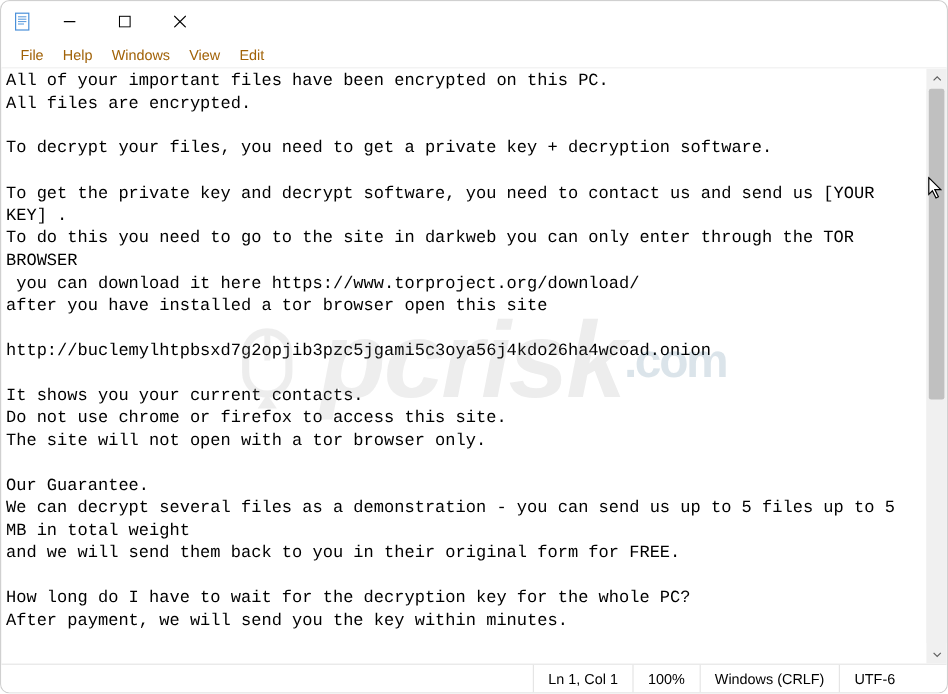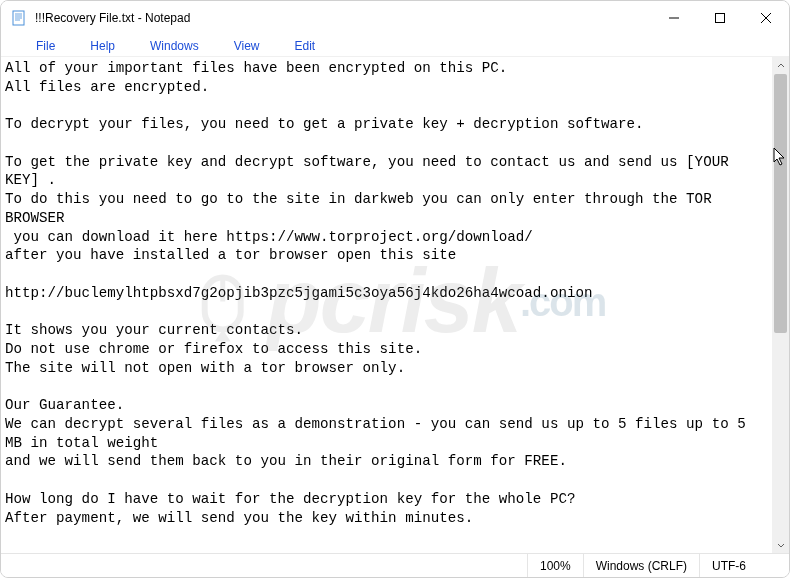--- a/index.html
+++ b/index.html
@@ -61,22 +61,21 @@
   display: flex;
   align-items: center;
   padding-left: 8px;
   gap: 0;
   background: #fff;
   border-bottom: 1px solid #f0f0f0;
 }
 .menu-item {
   padding: 2px 8px;
   font-size: 12px;
-  color: #1d4ed8;
-  margin-left: 19px;
+  color: #a16207;
 }
 .content-wrap {
   flex: 1;
   display: flex;
   overflow: hidden;
 }
 .text-area {
   flex: 1;
   padding: 2px 4px;
   font-family: Consolas, "Courier New", monospace;
@@ -171,21 +170,20 @@
   <div class="titlebar">
     <span class="app-icon">
       <svg width="16" height="16" viewBox="0 0 16 16">
         <rect x="2" y="1" width="11" height="14" fill="#fff" stroke="#4a90d9" stroke-width="1"></rect>
         <line x1="4" y1="4" x2="11" y2="4" stroke="#4a90d9" stroke-width="0.8"></line>
         <line x1="4" y1="6" x2="11" y2="6" stroke="#4a90d9" stroke-width="0.8"></line>
         <line x1="4" y1="8" x2="11" y2="8" stroke="#4a90d9" stroke-width="0.8"></line>
         <line x1="4" y1="10" x2="9" y2="10" stroke="#4a90d9" stroke-width="0.8"></line>
       </svg>
     </span>
-    <span class="title-text">!!!Recovery File.txt - Notepad</span>
     <div class="win-controls">
       <div class="win-btn">
         <svg width="10" height="10" viewBox="0 0 10 10">
             <line x1="0" y1="5" x2="10" y2="5" stroke="#000" stroke-width="1"></line>
           </svg>
       </div>
       <div class="win-btn">
         <svg width="10" height="10" viewBox="0 0 10 10">
             <rect x="0.5" y="0.5" width="9" height="9" fill="none" stroke="#000" stroke-width="1"></rect>
           </svg>
@@ -242,20 +240,21 @@
       <div class="scroll-arrow">
         <svg width="8" height="8" viewBox="0 0 8 8">
             <path d="M1 3 L4 6 L7 3" fill="none" stroke="#606060" stroke-width="1"></path>
           </svg>
       </div>
     </div>
   </div>
 
   <div class="statusbar">
     <div class="status-spacer"></div>
+    <div class="status-seg">Ln 1, Col 1</div>
     <div class="status-seg">100%</div>
     <div class="status-seg">Windows (CRLF)</div>
     <div class="status-seg" style="min-width:90px">UTF-6</div>
   </div>
 
   <div class="watermark">
     <span class="wm-icon">
       <svg width="76" height="76" viewBox="0 0 76 76">
         <rect x="20" y="8" width="36" height="52" rx="18" ry="18" fill="none" stroke="#888" stroke-width="6"></rect>
         <line x1="38" y1="8" x2="38" y2="32" stroke="#888" stroke-width="5"></line>

